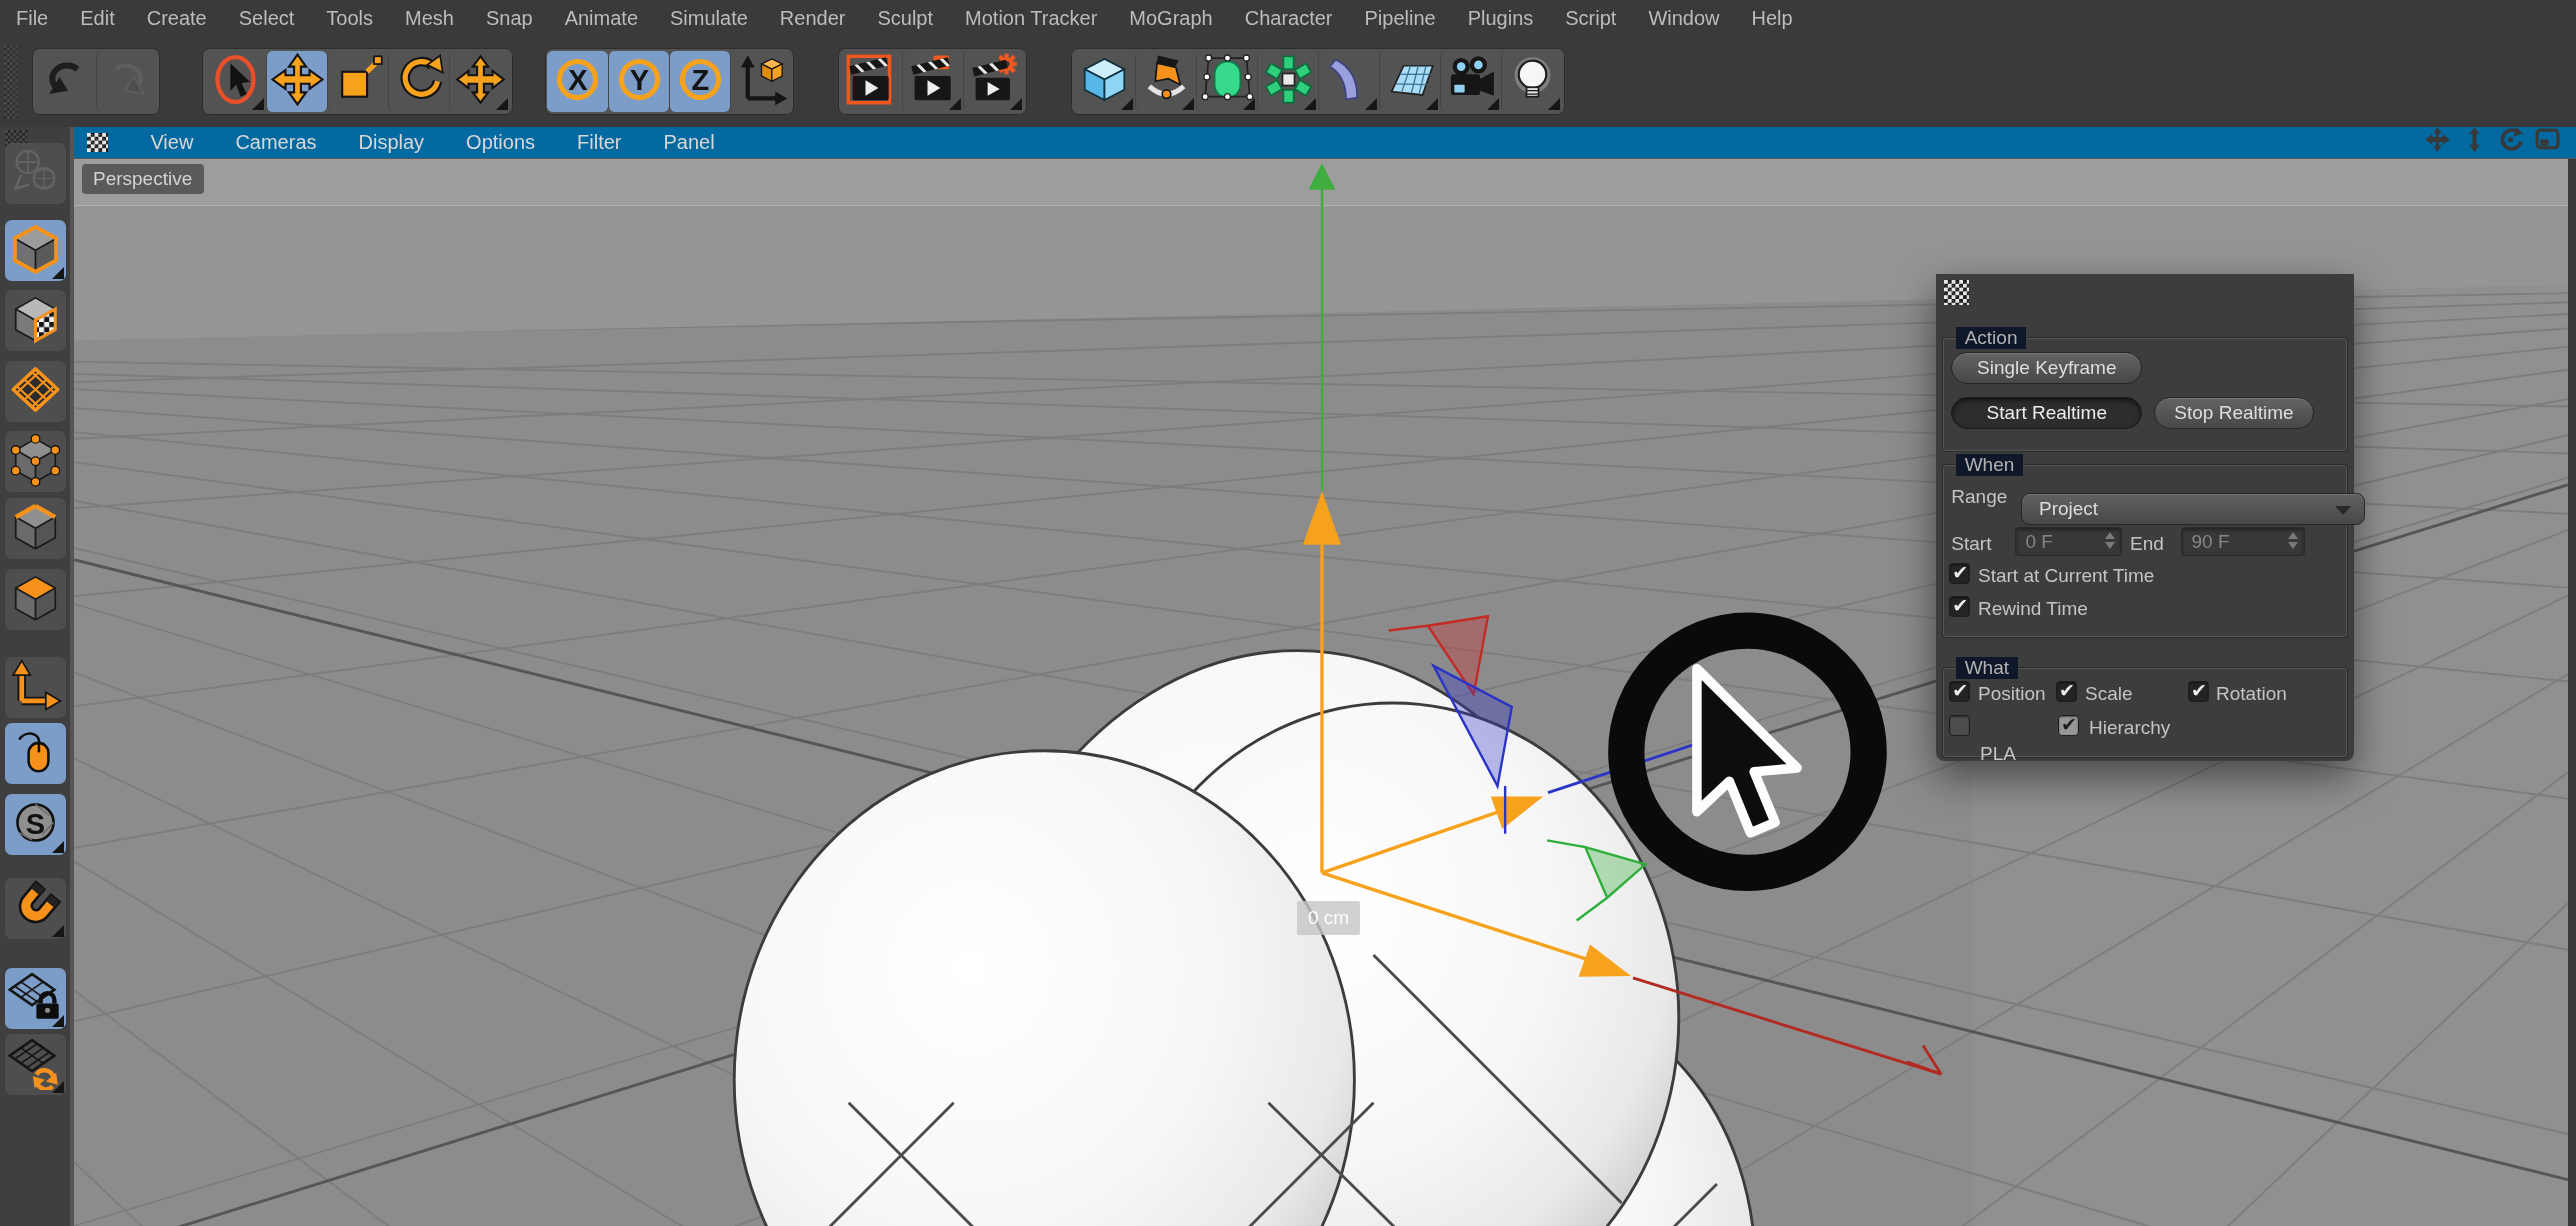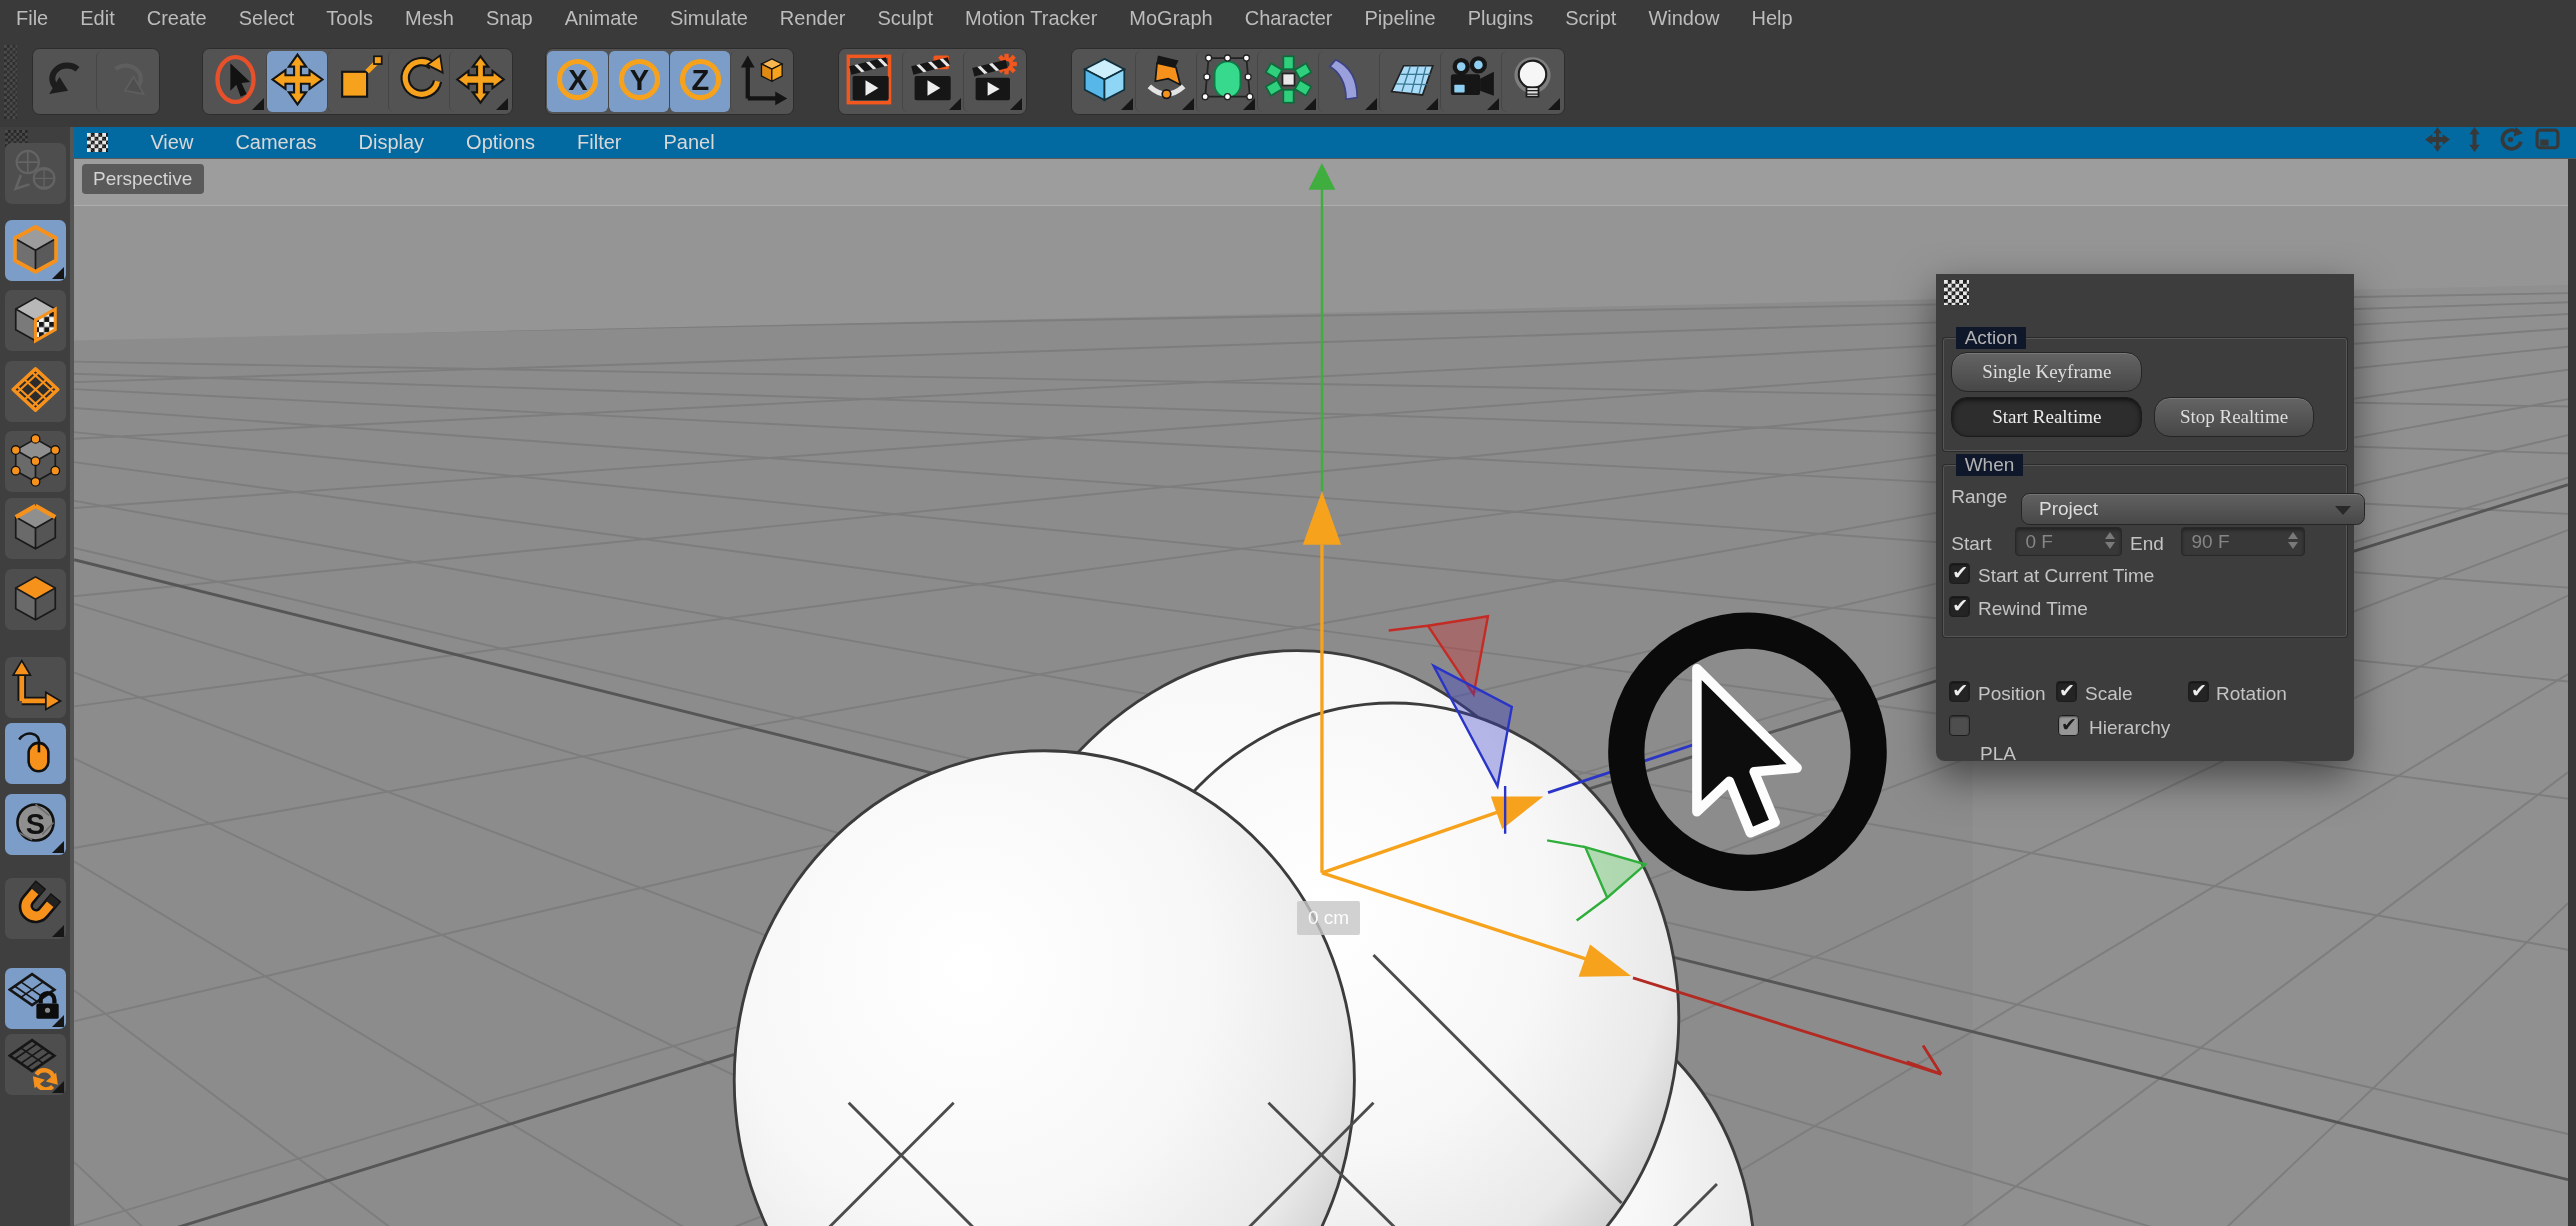--- a/index.html
+++ b/index.html
@@ -65,23 +65,23 @@
             box-shadow:0 15.3px 42px rgba(0,0,0,.5); z-index:20; }
   .dlg-title { height:41px; background:linear-gradient(#f8f8f8,#ebebeb); border-radius:9.5px 9.5px 0 0;
                position:relative; display:flex; align-items:center; }
   .dlg-dot { width:24px; height:24px; border-radius:50%; background:#cdcdcd; border:1px solid #bdbdbd; margin-left:13.4px; }
   .dlg-dot:first-child { margin-left:12.4px; }
   .dlg-title-text { position:absolute; left:0; right:0; text-align:center; color:#9e9e9e; font-size:24px; }
   .dlg-body { position:relative; height:487px; background:#3d3d3d; border-radius:0 0 8.6px 8.6px; }
   .dlg-grip { position:absolute; left:7.6px; top:5.7px; width:25px; height:25px; }
   .group { position:absolute; left:6.7px; right:6.7px; border:1px solid #565656; box-shadow:0 0 0 1px #2b2b2b; border-radius:2.9px; }
   .grp-label { position:absolute; top:-12.4px; left:12.4px; background:#0f172a; padding:0 8.6px; color:#b2b2b2; font-size:19px; }
-  .c4d-btn { position:absolute; height:40px; border-radius:16px; background:linear-gradient(#646464,#474747);
+  .c4d-btn { position:absolute; height:32px; border-radius:16px; background:linear-gradient(#646464,#474747);
              border:1px solid #252525; color:#dedede; font-size:19px; display:flex; align-items:center; justify-content:center;
-             box-shadow:inset 0 1px 0 rgba(255,255,255,.14); font-family:Liberation Serif, serif; }
+             box-shadow:inset 0 1px 0 rgba(255,255,255,.14); font-family:Liberation Sans, sans-serif; }
   .c4d-btn.pressed { background:#2d2d2d; box-shadow:inset 0 1.9px 5.7px rgba(0,0,0,.65); border-color:#1b1b1b; color:#ececec; }
   .dlg-label { position:absolute; color:#c4c4c4; font-size:19px; }
   .dropdown { position:absolute; height:32px; border-radius:8.6px; background:linear-gradient(#616161,#484848);
               border:1px solid #252525; color:#dcdcdc; font-size:19px; display:flex; align-items:center;
               padding-left:17px; box-shadow:inset 0 1px 0 rgba(255,255,255,.12); }
   .dd-caret { position:absolute; right:13.4px; top:12.4px; width:0; height:0;
               border-left:8.6px solid transparent; border-right:8.6px solid transparent; border-top:9.5px solid #292929; }
   .numfield { position:absolute; height:29px; background:#383838; border:1px solid #282828; border-radius:3.8px;
               color:#868686; font-size:19px; display:flex; align-items:center; padding-left:9.5px;
               box-shadow:inset 0 1.9px 3.8px rgba(0,0,0,.4); }
@@ -660,20 +660,23 @@
         <span class="spinner">
             <i class="spin-up"></i>
             <i class="spin-dn"></i>
           </span>
       </div>
       <span class="cb checked" style="left:13.4px; top:289px;"></span>
       <span class="dlg-label" style="left:42px; top:291px;">Start at Current Time</span>
       <span class="cb checked" style="left:13.4px; top:322px;"></span>
       <span class="dlg-label" style="left:42px; top:324px;">Rewind Time</span>
 
+      <div class="group" style="top:394px; height:89px;">
+        <span class="grp-label">What</span>
+      </div>
       <span class="cb checked" style="left:13.4px; top:407px;"></span>
       <span class="dlg-label" style="left:42px; top:409px;">Position</span>
       <span class="cb checked" style="left:120px; top:407px;"></span>
       <span class="dlg-label" style="left:149px; top:409px;">Scale</span>
       <span class="cb checked" style="left:252px; top:407px;"></span>
       <span class="dlg-label" style="left:280px; top:409px;">Rotation</span>
       <span class="cb" style="left:13.4px; top:441px;"></span>
       <span class="dlg-label" style="left:44px; top:469px;">PLA</span>
       <span class="cb mixed" style="left:122px; top:441px;"></span>
       <span class="dlg-label" style="left:153px; top:443px;">Hierarchy</span>

